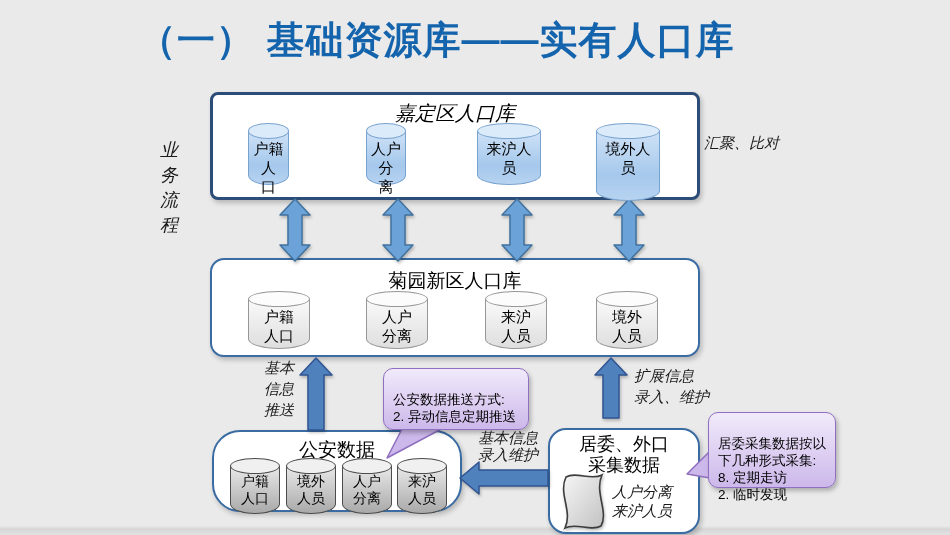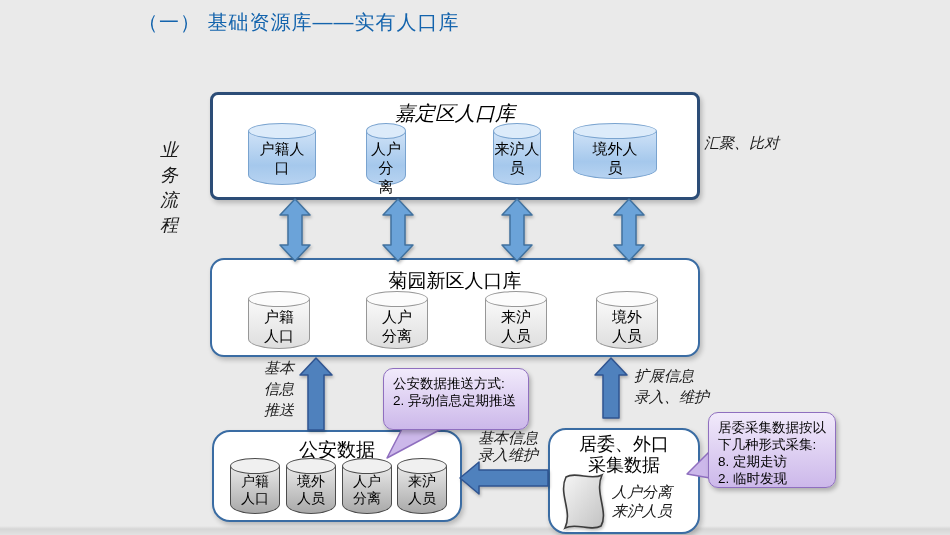--- a/index.html
+++ b/index.html
@@ -4,38 +4,38 @@
 <style>
   html,body { margin:0; padding:0; }
   .slide {
     position:relative; width:950px; height:535px; overflow:hidden;
     background: linear-gradient(180deg,#eaeaea 0,#eaeaea 526px,#d6d6d6 529px,#e2e2e2 535px);
     font-family:"Liberation Sans",sans-serif; color:#111;
   }
   .abs { position:absolute; }
 
   .slide-title {
-    left:138px; top:9px; font-size:20px; font-weight:normal; color:#1464ad;
+    left:138px; top:15px; font-size:38px; font-weight:bold; color:#1464ad;
     letter-spacing:1px; white-space:nowrap;
   }
   .side-label {
     left:157px; top:112px; width:24px; font-size:18px; line-height:25px;
     font-style:italic; word-break:break-all; text-align:center; color:#1a1a1a;margin-top:26px;
   }
   .italic-note { font-style:italic; font-size:15px; line-height:20px; color:#1a1a1a; }
 
   .box {
     position:absolute; background:#fff; box-sizing:border-box;
     border:2.5px solid #3a6ca3; box-shadow:2px 3px 5px rgba(0,0,0,.22);
   }
   .box-title { position:absolute; left:0; width:100%; text-align:center; color:#000; }
 
   #jiading-box  { left:210px; top:92px;  width:490px; height:108px; border-radius:8px; border-width:3px; border-color:#2c4d77; }
   #juyuan-box   { left:210px; top:258px; width:490px; height:99px;  border-radius:14px; }
-  #police-box   { left:212px; top:430px; width:250px; height:92px;  border-radius:18px; }
+  #police-box   { left:212px; top:430px; width:250px; height:82px;  border-radius:28px; }
   #committee-box{ left:548px; top:428px; width:152px; height:106px; border-radius:18px; }
 
   #jiading-title  { top:5px;  font-size:20px; font-style:italic; }
   #juyuan-title   { top:8px;  font-size:19px; }
   #police-title   { top:5px;  font-size:19px; }
   #committee-title{ top:4px;  font-size:18px; line-height:21px; }
 
   
   .cyl { position:absolute; }
   .cyl .top { position:absolute; left:0; top:0; width:100%; height:16px; border-radius:50%;
@@ -53,63 +53,63 @@
   .cyl-gray .top { background:#f0f0f0; border:1.4px solid #4c4c4c; }
   .cyl-gray .bod { background:linear-gradient(180deg,#e9e9e9,#a9a9a9);
                    border:1.4px solid #4c4c4c; border-top:none; }
   .cyl-sm .lbl { font-size:14px; line-height:17px; top:15px; }
 
   svg.shape { position:absolute; overflow:visible; filter:drop-shadow(1.5px 2px 1.5px rgba(0,0,0,.25)); }
 
   .callout {
     position:absolute; box-sizing:border-box; border:1.5px solid #8f6fbf; border-radius:10px;
     background:linear-gradient(180deg,#f1eafb,#ccb8ea); box-shadow:2px 3px 4px rgba(0,0,0,.25);
-    font-size:13.5px; line-height:17px; color:#000; padding:6px 9px;
+    font-size:13.5px; line-height:17px; color:#000; padding:22px 9px;
   }
   #callout-police    { left:383px; top:368px; width:146px; height:62px; }
   #callout-committee { left:708px; top:412px; width:128px; height:76px; }
 </style>
 </head>
 <body>
 
 <div class="slide">
 
   <div class="abs slide-title">（一） 基础资源库——实有人口库</div>
 
   <div class="abs side-label">业务流程</div>
 
   <div class="abs italic-note" style="left:704px;top:133px;white-space:nowrap;">汇聚、比对</div>
 
   <div class="box" id="jiading-box">
     <div class="box-title" id="jiading-title">嘉定区人口库</div>
-    <div class="cyl cyl-blue" style="left:35px;top:28px;width:68px;height:62px;">
+    <div class="cyl cyl-blue" style="left:35px;top:28px;width:41px;height:62px;">
       <div class="top"></div>
         <div class="bod"></div>
       <div class="lbl">
           <div>户籍人</div>
           <div>口</div>
         </div>
     </div>
     <div class="cyl cyl-blue" style="left:153px;top:28px;width:40px;height:62px;">
       <div class="top"></div>
         <div class="bod"></div>
       <div class="lbl">
           <div>人户分</div>
           <div>离</div>
         </div>
     </div>
-    <div class="cyl cyl-blue" style="left:280px;top:28px;width:48px;height:62px;text-decoration:underline;">
+    <div class="cyl cyl-blue" style="left:264px;top:28px;width:64px;height:62px;text-decoration:underline;">
       <div class="top"></div>
         <div class="bod"></div>
       <div class="lbl">
           <div>来沪人</div>
           <div>员</div>
         </div>
     </div>
-    <div class="cyl cyl-blue" style="left:360px;top:28px;width:64px;height:56px;padding-left:20px;">
+    <div class="cyl cyl-blue" style="left:383px;top:28px;width:64px;height:78px;">
       <div class="top"></div>
         <div class="bod"></div>
       <div class="lbl">
           <div>境外人</div>
           <div>员</div>
         </div>
     </div>
   </div>
 
   <div class="box" id="juyuan-box">

